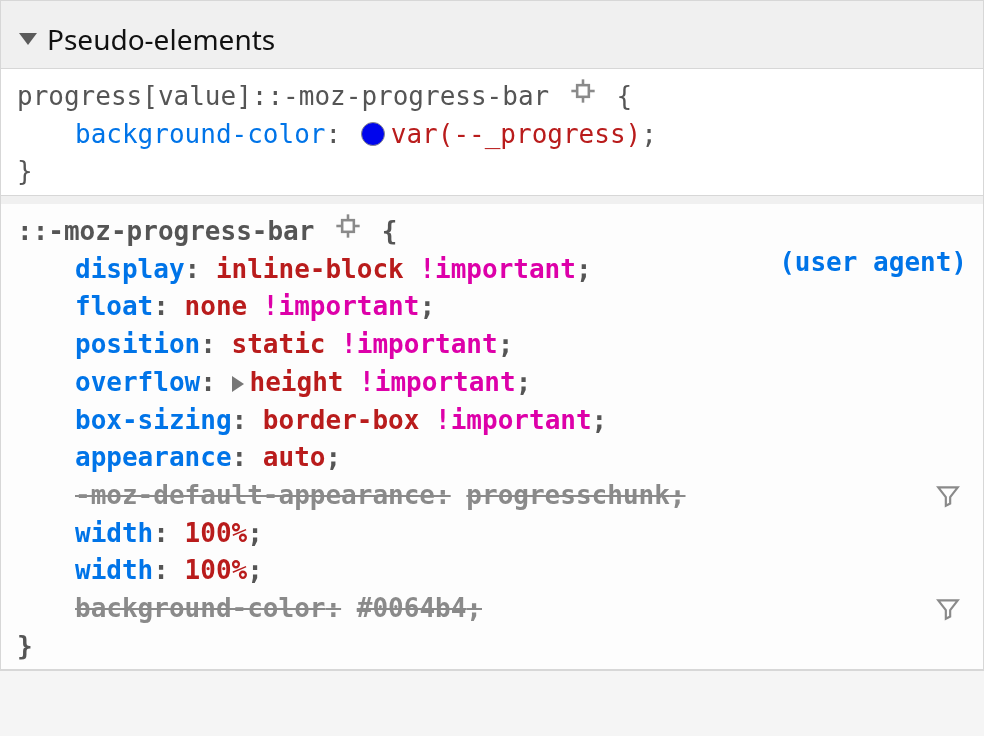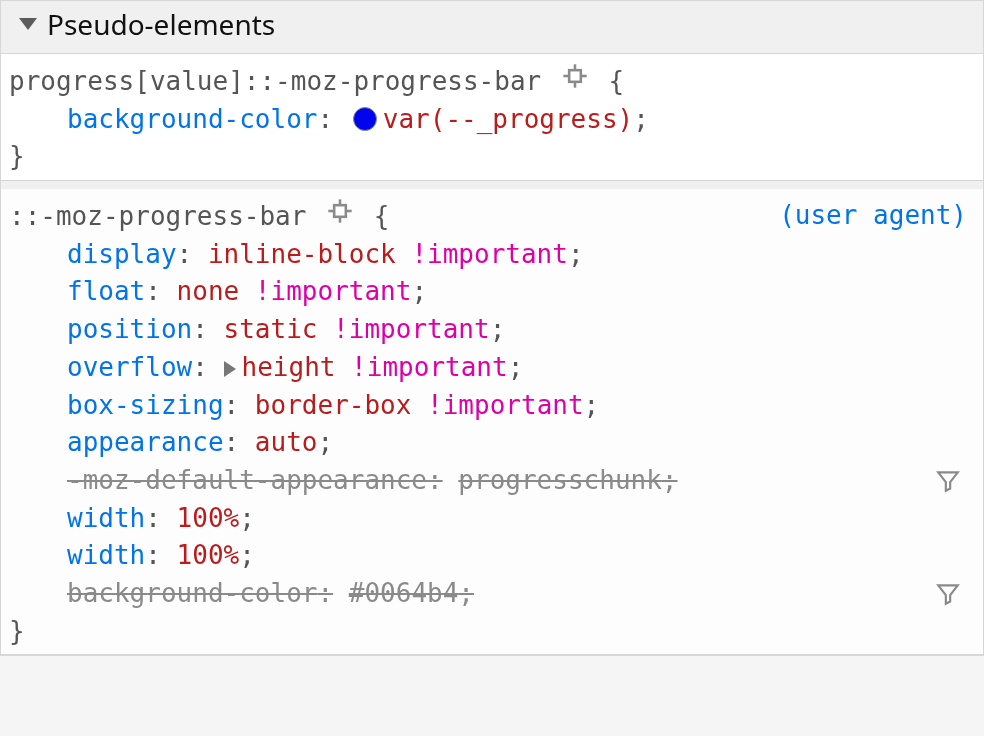--- a/index.html
+++ b/index.html
@@ -12,49 +12,50 @@
     color: #0c0c0c;
   }
   .panel {
     border: 1px solid #d7d7d7;
     background: #f0f0f0;
   }
   .section-header {
     display: flex;
     align-items: center;
     gap: 10px;
-    padding: 4px 18px 10px 18px;
+    padding: 19px 18px 10px 18px;
     border-bottom: 1px solid #d7d7d7;
     font-family: -apple-system, "Segoe UI", system-ui, sans-serif;
     font-size: 28px;
     font-weight: 400;
     color: #111;
     background: #f0f0f0;
   }
   .tri {
     width: 0; height: 0;
     border-left: 9px solid transparent;
     border-right: 9px solid transparent;
     border-top: 12px solid #5b5b5b;
     flex-shrink: 0;
   }
   .rule {
     background: #ffffff;
     border-bottom: 1px solid #d7d7d7;
-    padding: 8px 16px 4px 8px;
+    padding: 8px 16px 4px 16px;
     line-height: 1.45;
     position: relative;
   }
-  .rule.ua { margin-top: 8px; background: #fdfdfd; }
+  .rule.ua { margin-top: 8px; background: #fdfdfd; font-weight: bold; }
   .selector { color: #555; }
   .brace { color: #555; }
   .badge {
     color: #0074e8;
     float: right;
     font-size: 26px;
+    margin-top: 32px;
   }
   .decl {
     padding-left: 58px;
     white-space: nowrap;
     position: relative;
   }
   .prop { color: #0074e8; }
   .colon { color: #555; }
   .val { color: #b91c1c; }
   .imp { color: #dd00a9; text-align: right; }

